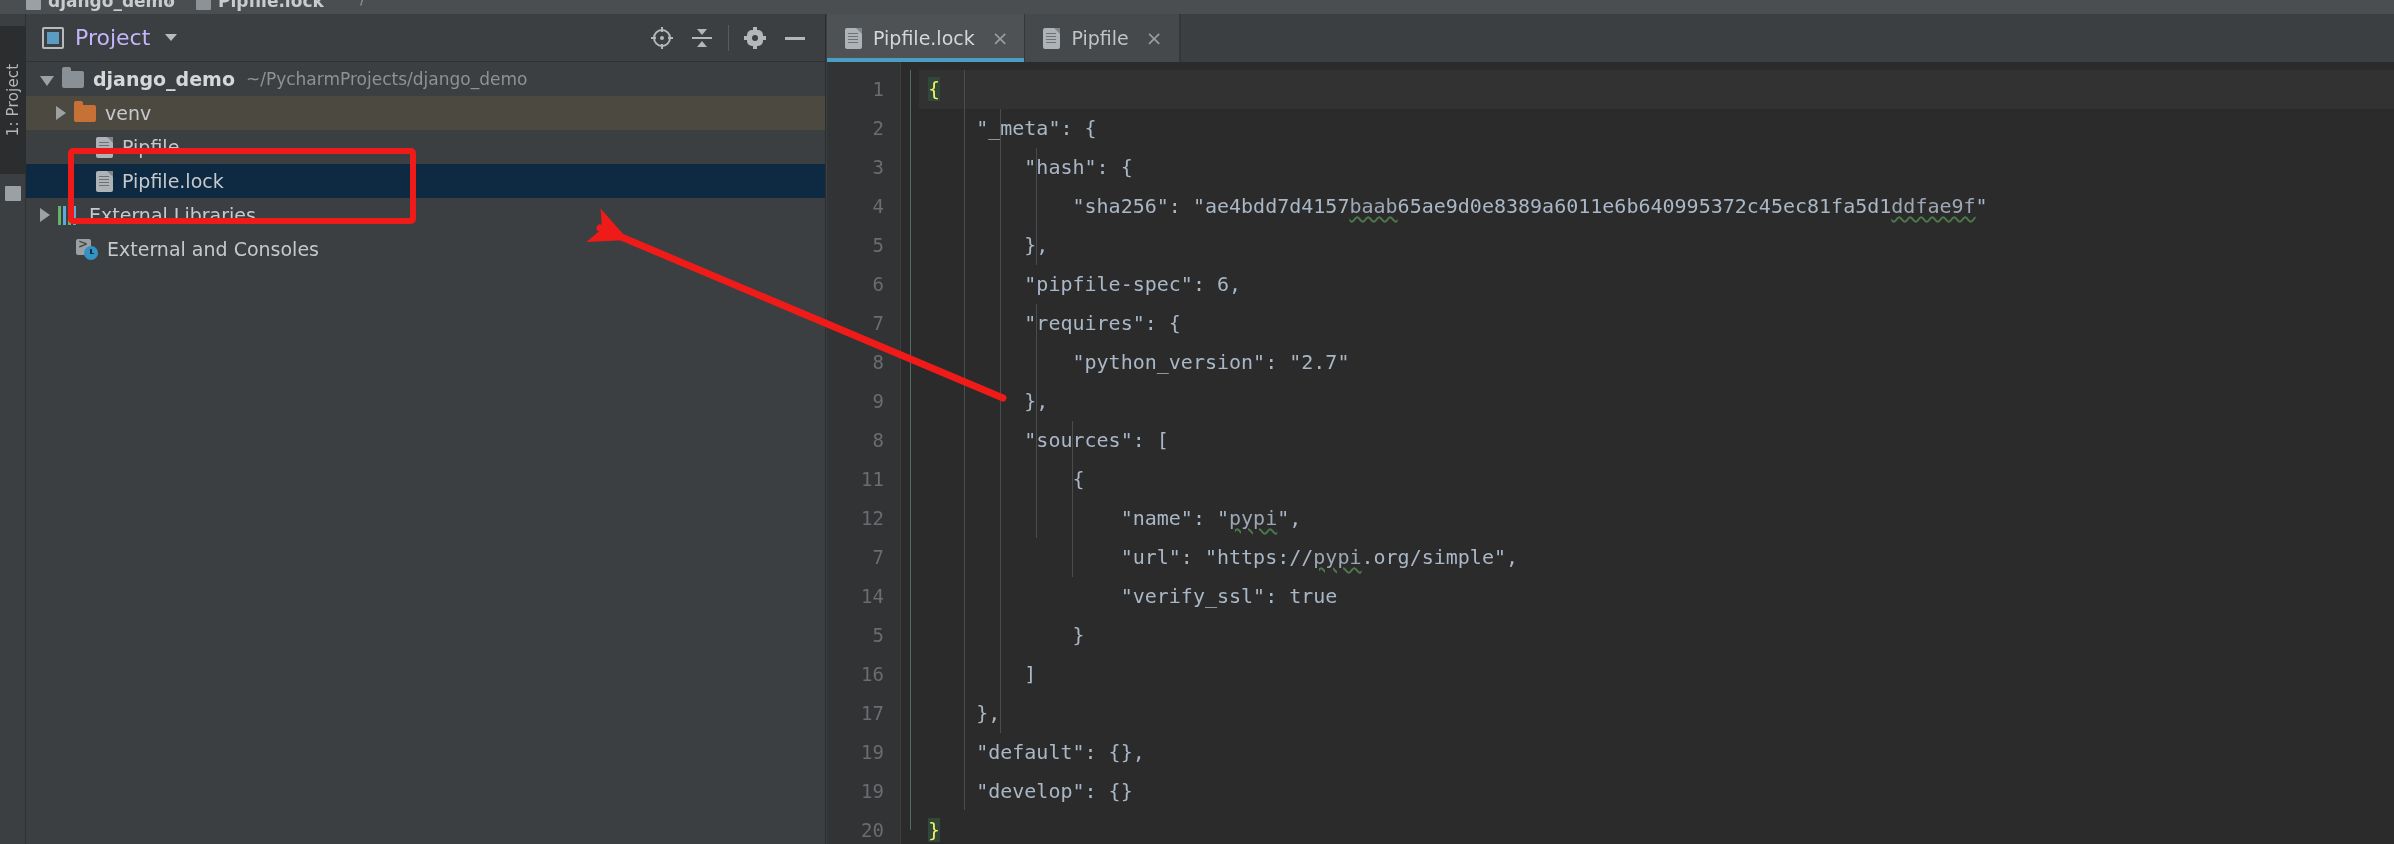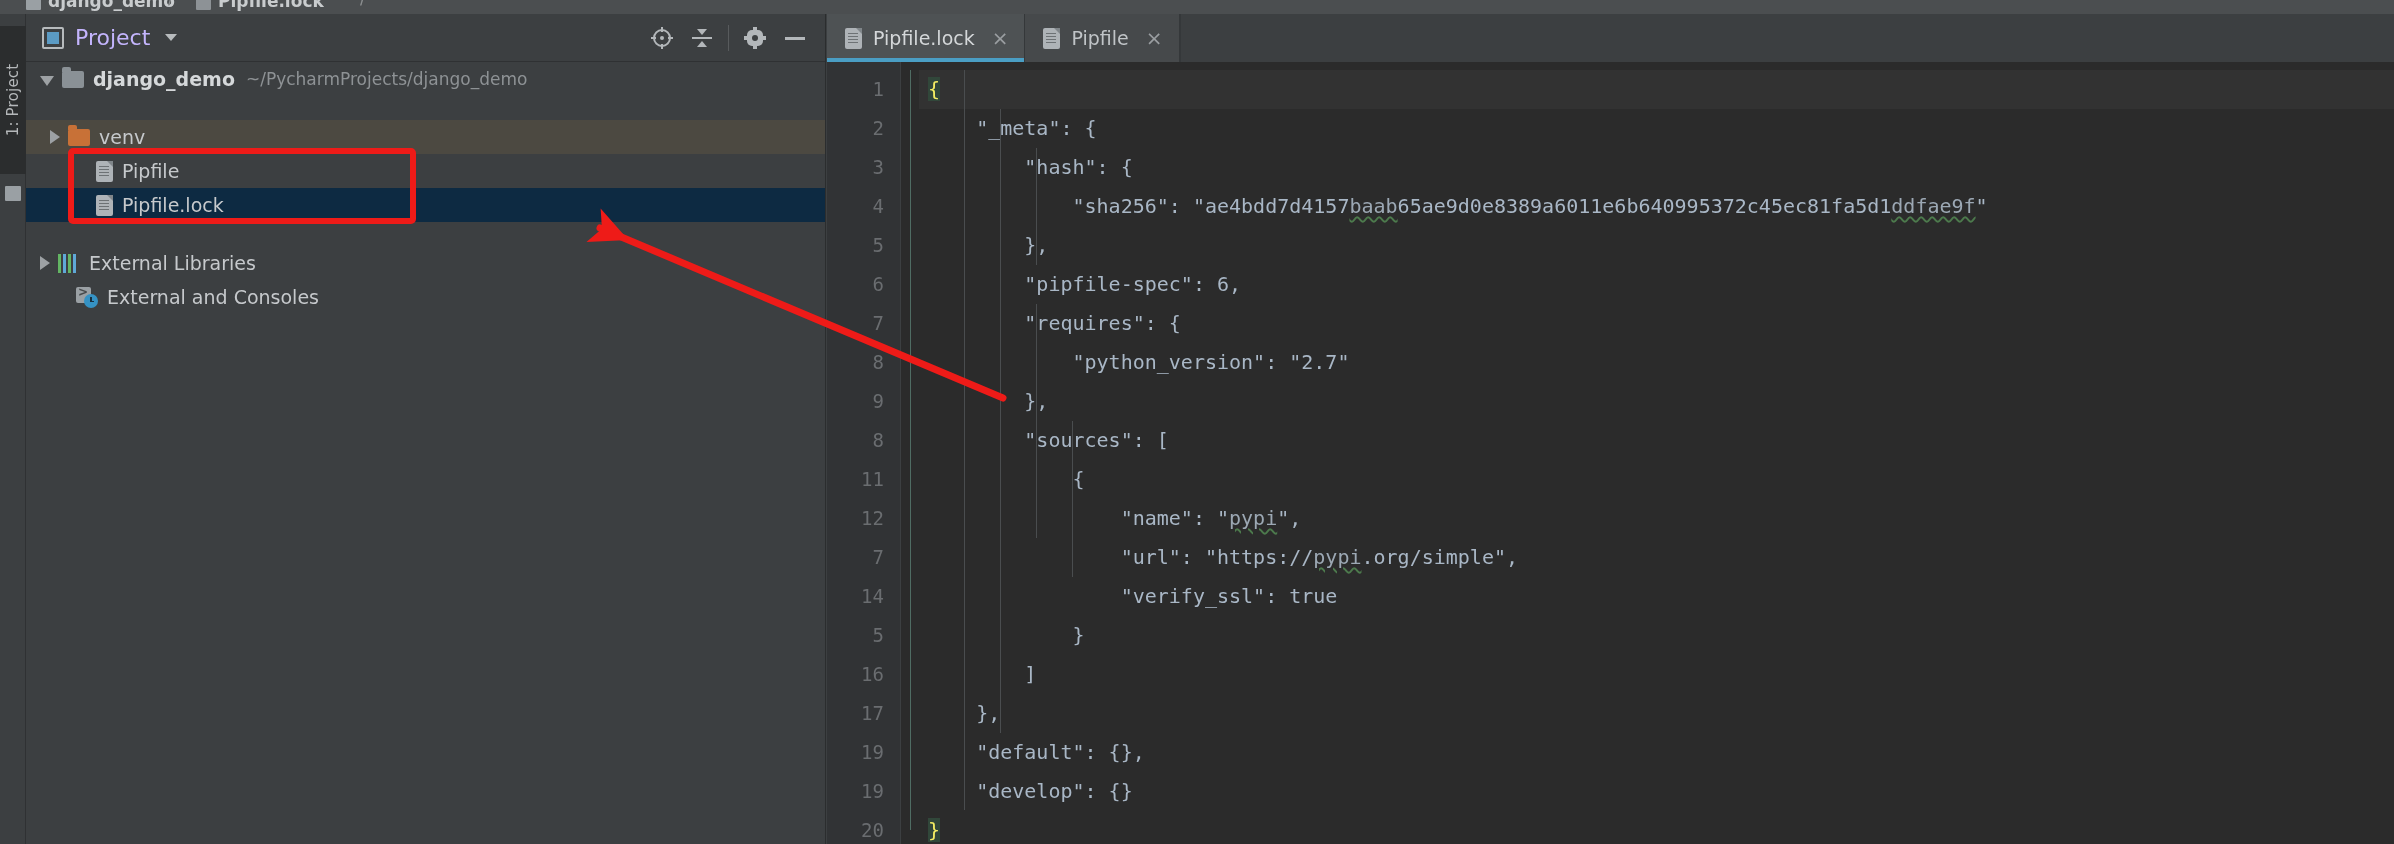--- a/index.html
+++ b/index.html
@@ -352,39 +352,39 @@
 
     <div class="tree">
 
       <div class="tree-row" style="padding-left:14px;">
         <span class="twisty open"></span>
         <span class="ico-folder"></span>
         <span class="node-name bold">django_demo</span>
         <span class="node-path">~/PycharmProjects/django_demo</span>
       </div>
 
-      <div class="tree-row sel-venv" style="padding-left:24px;margin-top:24px;">
+      <div class="tree-row sel-venv" style="padding-left:30px;">
         <span class="twisty"></span>
         <span class="ico-folder orange"></span>
         <span class="node-name">venv</span>
       </div>
 
       <div class="tree-row" style="padding-left:52px;">
         <span class="twisty blank"></span>
         <span class="ico-file"></span>
         <span class="node-name">Pipfile</span>
       </div>
 
       <div class="tree-row sel-lock" style="padding-left:52px;">
         <span class="twisty blank"></span>
         <span class="ico-file"></span>
         <span class="node-name">Pipfile.lock</span>
       </div>
 
-      <div class="tree-row" style="padding-left:14px;margin-top:24px;">
+      <div class="tree-row" style="padding-left:14px;">
         <span class="twisty"></span>
         <span class="ico-lib">
           <i style="background:#63b563"></i>
             <i style="background:#5fa9d8"></i>
             <i style="background:#63b563"></i>
             <i style="background:#5fa9d8"></i>
         </span>
         <span class="node-name">External Libraries</span>
       </div>
 

